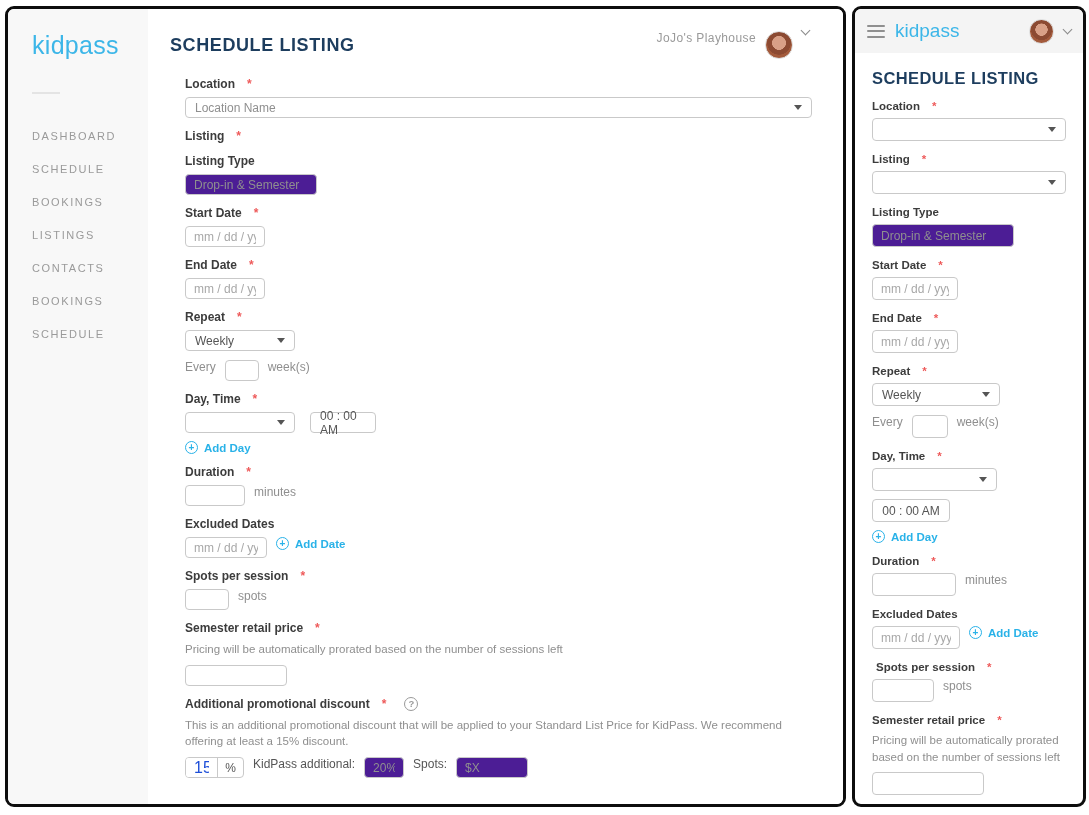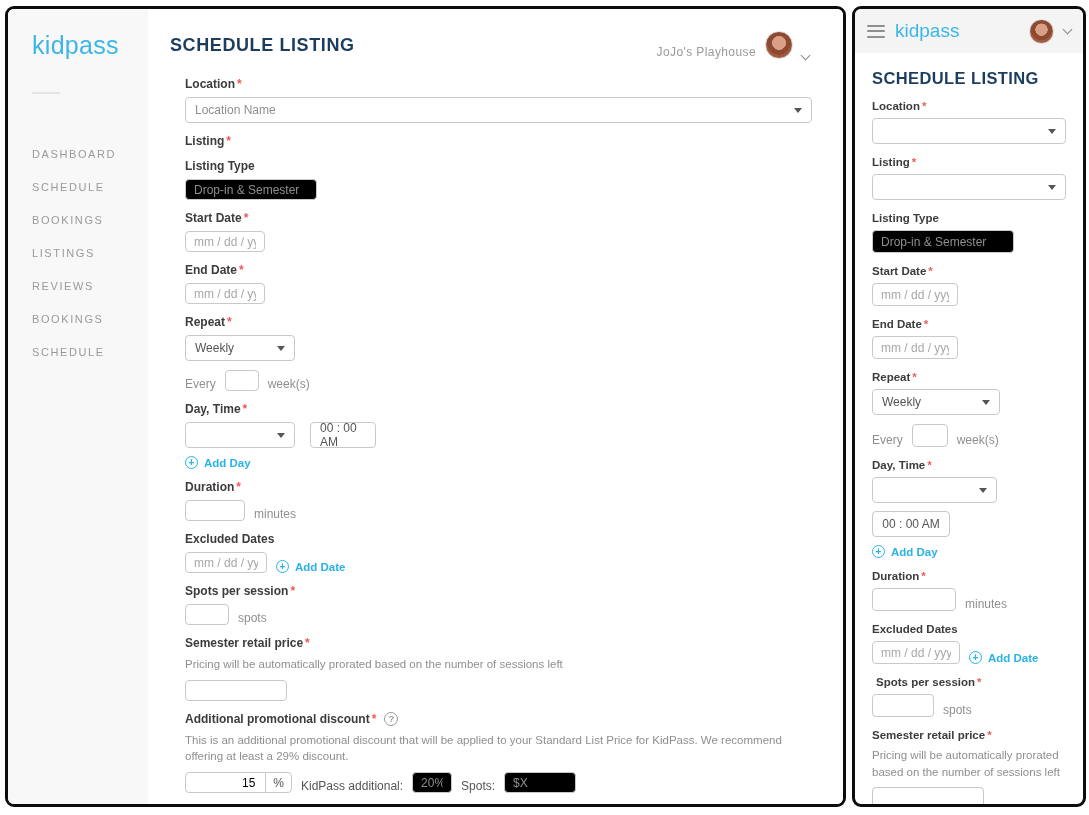--- a/index.html
+++ b/index.html
@@ -7,53 +7,53 @@
   body { position:relative; overflow:hidden; }
 
   .frame { position:absolute; top:6px; height:801px; background:#fff; border:3px solid #0d0d0d; border-radius:9px; overflow:hidden; }
   .frame-desktop { left:5px; width:841px; display:flex; }
   .frame-mobile { left:852px; width:234px; }
 
   
   .sidebar { width:140px; background:#f8f8f8; padding:22px 0 0 24px; flex:0 0 140px; }
   .logo { font-size:25px; color:#3cb6e8; font-weight:500; letter-spacing:.3px; }
   .sidebar-divider { width:28px; height:2px; background:#e4e4e4; margin-top:32px; }
-  .nav { margin-top:54px; }
+  .nav { margin-top:36px; }
   .nav-item { font-size:11px; letter-spacing:1.6px; color:#9a9a9a; margin-bottom:21px; cursor:pointer; }
 
   
   .main { flex:1; background:#fff; padding:22px 34px 12px 22px; overflow:hidden; }
   .main-header { display:flex; align-items:center; justify-content:space-between; }
   .page-title { font-size:18px; font-weight:bold; color:#1d3d5e; letter-spacing:.6px; }
-  .account { display:flex; align-items:flex-end; gap:9px; cursor:pointer; }
+  .account { display:flex; align-items:flex-start; gap:9px; cursor:pointer; }
   .account-name { font-size:12px; color:#9a9a9a; letter-spacing:.4px; }
   .avatar { width:28px; height:28px; border-radius:50%; background:radial-gradient(circle at 50% 42%, #d9a087 0 34%, #8c4a32 36% 58%, #a35a3b 60% 100%); border:1px solid #ddd; }
   .avatar.small { width:25px; height:25px; }
   .chev { width:7px; height:7px; border-right:1.6px solid #8a8a8a; border-bottom:1.6px solid #8a8a8a; transform:rotate(45deg); margin-top:-4px; }
 
   .form { margin:18px 0 0 15px; width:627px; }
   .field { margin-top:11px; }
-  .lbl { font-size:12px; font-weight:bold; color:#3c3c3c; margin-bottom:6px; display:flex; align-items:center; gap:5px; }
+  .lbl { font-size:12px; font-weight:bold; color:#3c3c3c; margin-bottom:6px; display:flex; align-items:center; gap:15px; }
   .req { color:#ee5a5a; margin-left:-3px; }
   .inp { height:21px; border:1px solid #c9c9c9; border-radius:4px; font-size:12px; color:#555; padding:0 8px; font-family:"Liberation Sans",sans-serif; background:#fff; outline:none; }
   .inp::placeholder { color:#a8a8a8; }
   .inp.center::placeholder { text-align:center; }
-  .inp.disabled { background:#000000; color:#8f8f8f; }
-  .sel { height:21px; border:1px solid #c9c9c9; border-radius:4px; display:flex; align-items:center; padding:12px 9px; font-size:12px; color:#888; cursor:pointer; background:#fff; }
+  .inp.disabled { background:#4c1d95; color:#8f8f8f; }
+  .sel { height:21px; border:1px solid #c9c9c9; border-radius:4px; display:flex; align-items:center; padding:0 9px; font-size:12px; color:#888; cursor:pointer; background:#fff; }
   .sel .sel-text { flex:1; color:#8f8f8f; }
   .caret { width:0; height:0; border-left:4px solid transparent; border-right:4px solid transparent; border-top:5px solid #555; }
   .w-full { width:100%; }
-  .row { display:flex; align-items:flex-end; gap:9px; }
+  .row { display:flex; align-items:flex-start; gap:9px; }
   .muted { font-size:12px; color:#8f8f8f; }
   .help-text { font-size:11.5px; color:#8f8f8f; margin:2px 0 7px; line-height:1.45; }
   .link { display:flex; align-items:center; gap:6px; color:#29b2e8; font-size:11.5px; font-weight:bold; cursor:pointer; margin-top:8px; }
   .plus-circle { width:13px; height:13px; border:1.3px solid #29b2e8; border-radius:50%; display:flex; align-items:center; justify-content:center; font-size:10px; font-weight:bold; line-height:1; }
   .qmark { width:14px; height:14px; border:1.2px solid #9a9a9a; border-radius:50%; display:flex; align-items:center; justify-content:center; font-size:9.5px; color:#9a9a9a; font-weight:bold; margin-left:3px; cursor:pointer; }
   .combo { display:flex; border:1px solid #c9c9c9; border-radius:4px; overflow:hidden; height:21px; }
-  .combo input { width:31px; border:none; outline:none; font-size:12px; color:#000000; padding:0 8px;margin-left:48px; }
+  .combo input { width:31px; border:none; outline:none; font-size:16px; color:#1d4ed8; padding:0 8px; }
   .combo .suffix { width:26px; border-left:1px solid #c9c9c9; display:flex; align-items:center; justify-content:center; font-size:12px; color:#555; }
 
   
   .m-header { height:44px; background:#f4f4f4; display:flex; align-items:center; padding:0 12px; gap:10px; }
   .hamburger { width:18px; display:flex; flex-direction:column; gap:3.5px; cursor:pointer; }
   .hamburger span { height:2px; background:#8f8f8f; border-radius:1px; }
   .m-logo { font-size:19px; color:#3cb6e8; font-weight:500; flex:1; }
   .m-content { padding:0 17px 10px; }
   .m-title { font-size:16.5px; font-weight:bold; color:#1d3d5e; letter-spacing:.4px; margin-top:16px; }
   .m-content .field { margin-top:12px; }
@@ -65,21 +65,21 @@
 
 <div class="frame frame-desktop">
   <div class="sidebar">
     <div class="logo">kidpass</div>
     <div class="sidebar-divider"></div>
     <div class="nav">
       <div class="nav-item">DASHBOARD</div>
       <div class="nav-item">SCHEDULE</div>
       <div class="nav-item">BOOKINGS</div>
       <div class="nav-item">LISTINGS</div>
-      <div class="nav-item">REVIEWS</div>
+      <div class="nav-item">CONTACTS</div>
       <div class="nav-item">BOOKINGS</div>
       <div class="nav-item">SCHEDULE</div>
     </div>
   </div>
 
   <div class="main">
     <div class="main-header">
       <div class="page-title">SCHEDULE LISTING</div>
       <div class="account">
         <span class="account-name">JoJo's Playhouse</span>
@@ -210,21 +210,21 @@
         <div class="help-text">Pricing will be automatically prorated based on the number of sessions left</div>
         <input class="inp" style="width: 102px;">
       </div>
 
       <div class="field">
         <div class="lbl">
           <span>Additional promotional discount</span>
             <span class="req">*</span>
           <span class="qmark">?</span>
         </div>
-        <div class="help-text">This is an additional promotional discount that will be applied to your Standard List Price for KidPass. We recommend offering at least a 29% discount.</div>
+        <div class="help-text">This is an additional promotional discount that will be applied to your Standard List Price for KidPass. We recommend offering at least a 15% discount.</div>
         <div class="row">
           <div class="combo">
             <input value="15" style="">
             <span class="suffix">%</span>
           </div>
           <span class="muted" style="color:#555">KidPass additional:</span>
           <input class="inp disabled" style="width: 40px;" readonly="" value="20%">
           <span class="muted" style="color:#555">Spots:</span>
           <input class="inp disabled" style="width: 72px;" readonly="" value="$X">
         </div>

